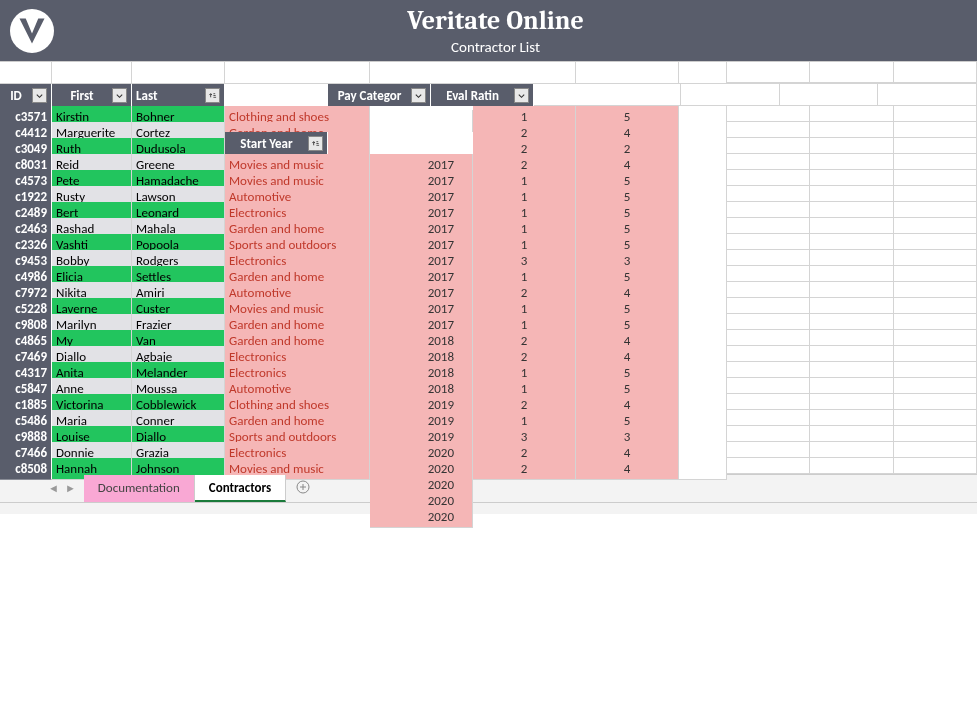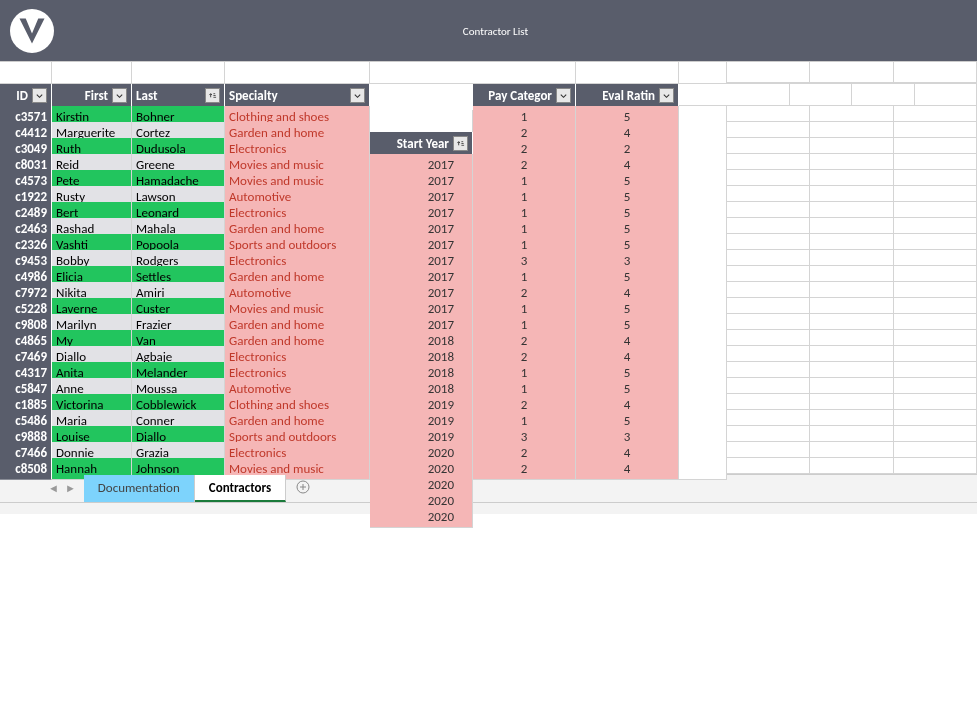--- a/index.html
+++ b/index.html
@@ -31,21 +31,21 @@
   justify-content: center;
   margin-right: 20px;
 }
 .logo svg { width: 30px; height: 30px; }
 .banner-text { flex: 1; text-align: center; margin-right: 60px; }
 .banner-title {
   font-family: Cambria, Georgia, serif;
   font-size: 26px;
   font-weight: bold;
 }
-.banner-subtitle { font-size: 11px; margin-top: 2px; }
+.banner-subtitle { font-size: 15px; margin-top: 2px; }
 
 .grid { display: flex; flex-direction: column; }
 
 .blank-row {
   display: flex;
   height: 22px;
   border-bottom: 1px solid #d4d4d4;
 }
 .blank-row .cell {
   border-right: 1px solid #d4d4d4;
@@ -60,21 +60,21 @@
   height: 22px;
   display: flex;
   align-items: center;
   padding: 0 4px;
   border-right: 1px solid #fff;
   position: relative;
   font-size: 13px;
 }
 .header-cell .label {
   flex: 1;
-  text-align: right;
+  text-align: center;
   padding-right: 2px;
   white-space: nowrap;
   overflow: hidden;
 }
 .filter-btn {
   width: 15px;
   height: 15px;
   background: #e8e8e8;
   border: 1px solid #888;
   display: flex;
@@ -143,21 +143,21 @@
 }
 .nav-arrows {
   display: flex;
   padding: 0 8px;
   color: #999;
   font-size: 11px;
   gap: 6px;
 }
 .tab {
   padding: 5px 14px;
-  background: #7dd3fc;
+  background: #f9a8d4;
   border-right: 1px solid #ccc;
   font-size: 13px;
   cursor: pointer;
   color: #444;
 }
 .tab.active {
   background: #fff;
   color: #000000;
   font-weight: bold;
   border-bottom: 2px solid #1a7a3a;
@@ -177,20 +177,21 @@
 </head>
 <body>
 
 <div class="banner">
   <div class="logo">
     <svg viewBox="0 0 24 24">
         <path fill="#595d6b" d="M2 2 L12 22 L22 2 L17 2 L12 14 L7 2 Z"></path>
       </svg>
   </div>
   <div class="banner-text">
+    <div class="banner-title">Veritate Online</div>
     <div class="banner-subtitle">Contractor List</div>
   </div>
 </div>
 
 <div class="grid">
 
   <div class="blank-row">
     <div class="cell w-id"></div>
       <div class="cell w-first"></div>
       <div class="cell w-last"></div>
@@ -222,28 +223,20 @@
             <path d="M2 4 L5 7 L8 4" fill="none" stroke="#333" stroke-width="1.2"></path>
           </svg>
         </span>
       </div>
       <div class="header-cell w-last">
         <span class="label">Last</span>
         <span class="filter-btn">
           <svg viewBox="0 0 10 10">
             <path d="M3 7 L3 3 M3 3 L1.5 4.5 M3 3 L4.5 4.5" fill="none" stroke="#333" stroke-width="1"></path>
             <path d="M6 3 L8 3 M6 5 L8.5 5 M6 7 L9 7" stroke="#333" stroke-width="0.9"></path>
-          </svg>
-        </span>
-      </div>
-      <div class="header-cell w-spec">
-        <span class="label">Specialty</span>
-        <span class="filter-btn">
-          <svg viewBox="0 0 10 10">
-            <path d="M2 4 L5 7 L8 4" fill="none" stroke="#333" stroke-width="1.2"></path>
           </svg>
         </span>
       </div>
       <div class="header-cell w-year">
         <span class="label">Start Year</span>
         <span class="filter-btn">
           <svg viewBox="0 0 10 10">
             <path d="M3 7 L3 3 M3 3 L1.5 4.5 M3 3 L4.5 4.5" fill="none" stroke="#333" stroke-width="1"></path>
             <path d="M6 3 L8 3 M6 5 L8.5 5 M6 7 L9 7" stroke="#333" stroke-width="0.9"></path>
           </svg>

